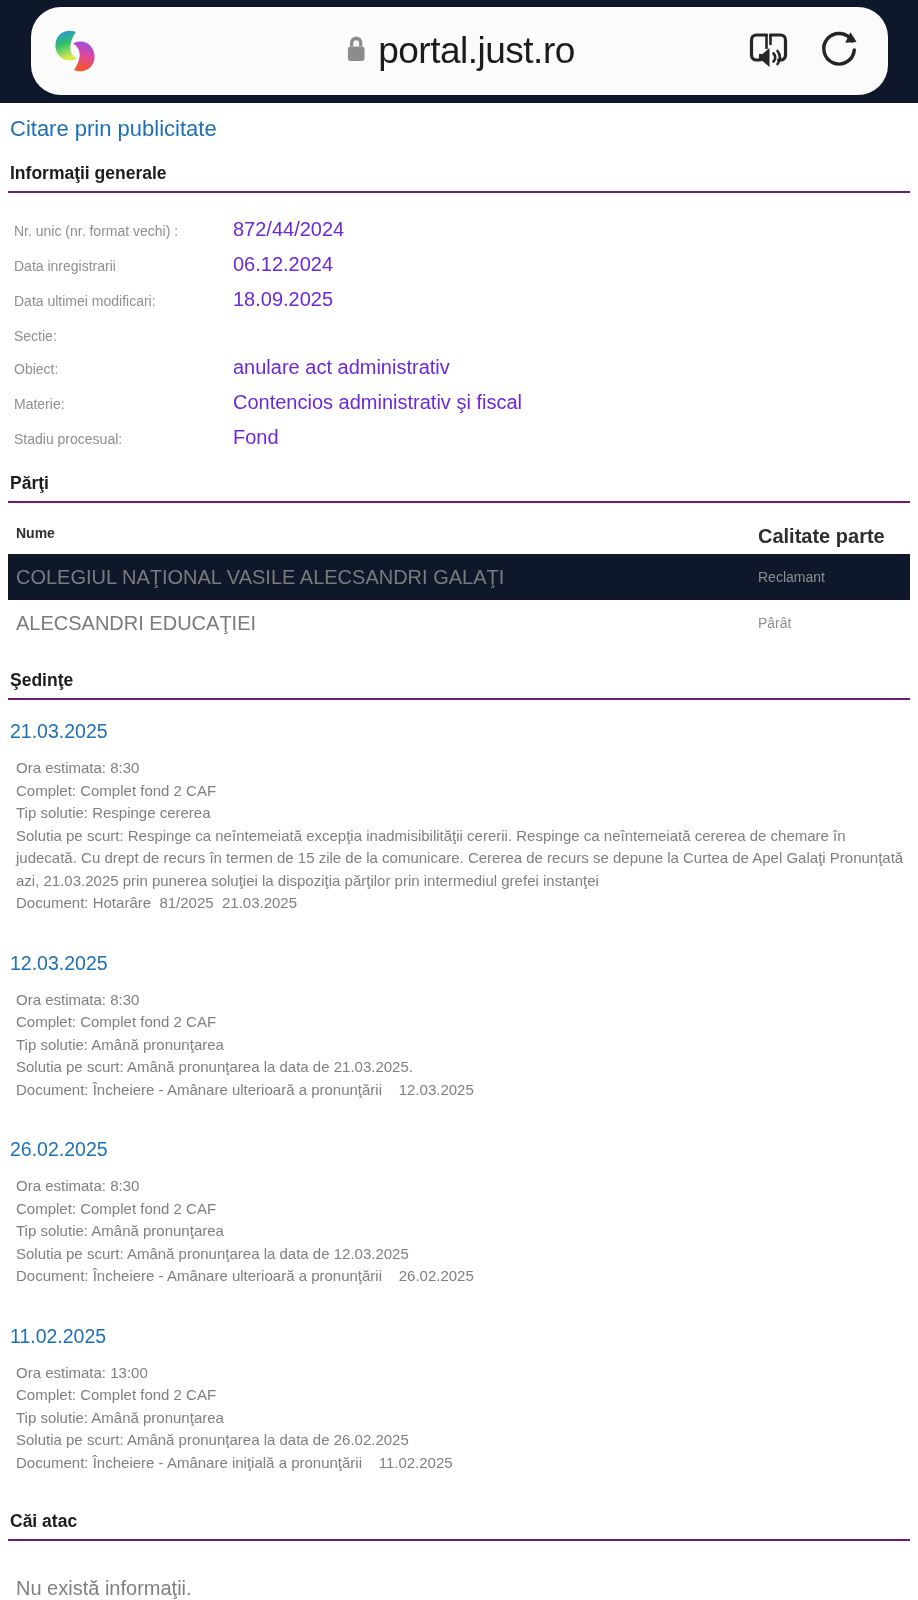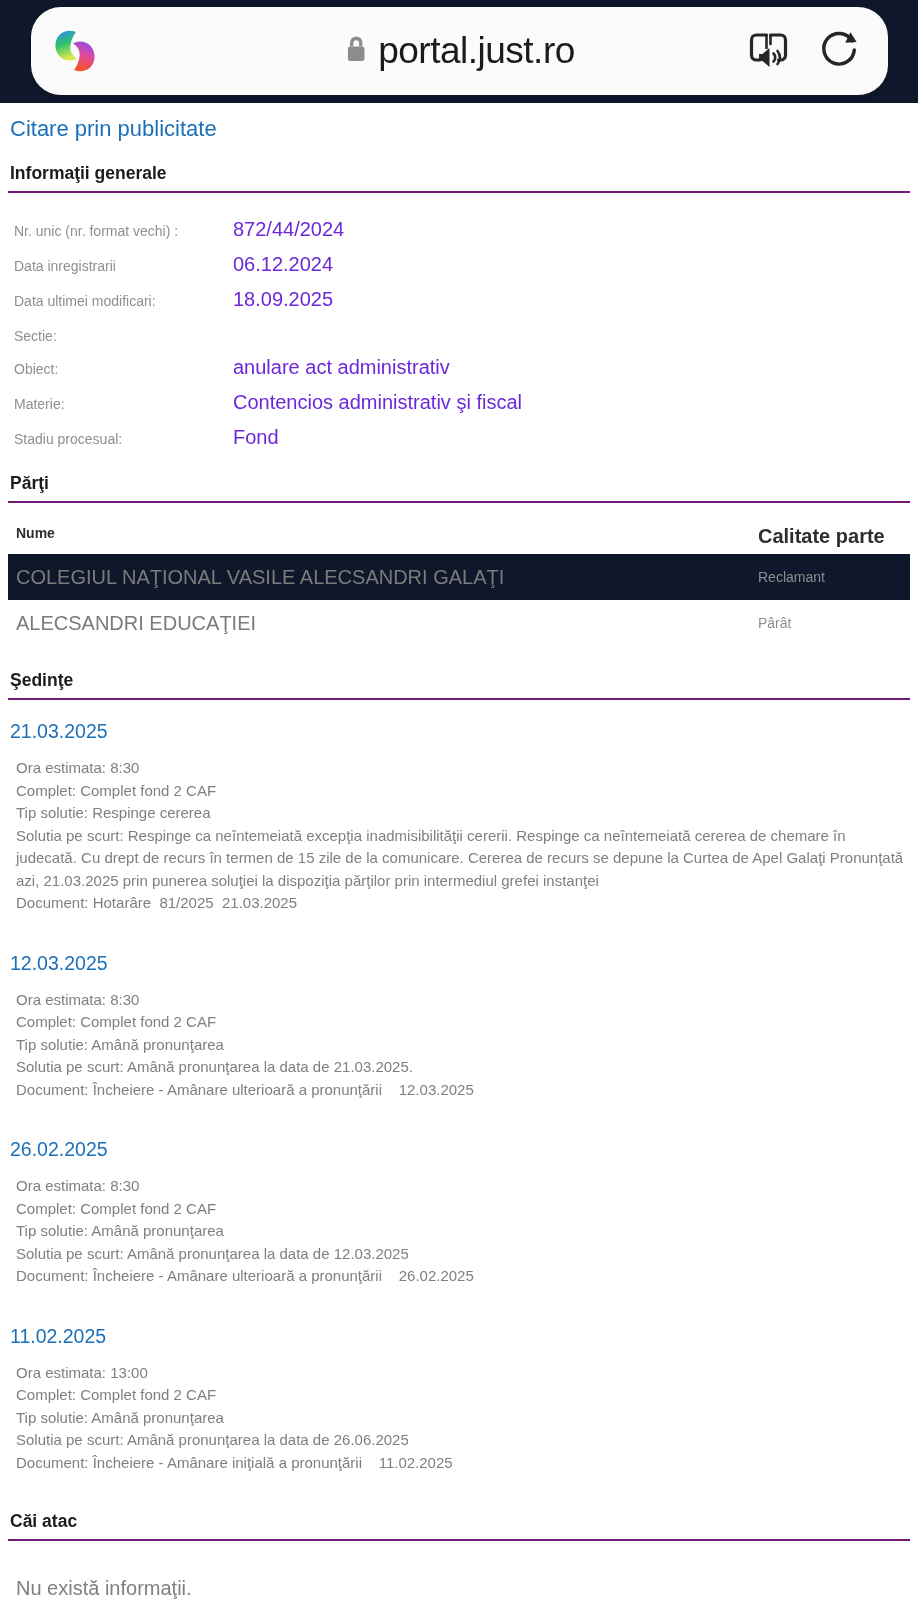--- a/index.html
+++ b/index.html
@@ -190,21 +190,21 @@
       <div class="s-line">Tip solutie: Amână pronunţarea</div>
       <div class="s-line">Solutia pe scurt: Amână pronunţarea la data de 12.03.2025</div>
       <div class="s-line">Document: Încheiere - Amânare ulterioară a pronunţării    26.02.2025</div>
     </div>
 
     <div class="session">
       <a class="s-date" href="#">11.02.2025</a>
       <div class="s-line">Ora estimata: 13:00</div>
       <div class="s-line">Complet: Complet fond 2 CAF</div>
       <div class="s-line">Tip solutie: Amână pronunţarea</div>
-      <div class="s-line">Solutia pe scurt: Amână pronunţarea la data de 26.06.2025</div>
+      <div class="s-line">Solutia pe scurt: Amână pronunţarea la data de 26.02.2025</div>
       <div class="s-line">Document: Încheiere - Amânare iniţială a pronunţării    11.02.2025</div>
     </div>
 
   </div>
 
   <h2 class="sec" id="sec-cai">Căi atac</h2>
   <div class="noinfo">Nu există informaţii.</div>
 
 </div>
 

